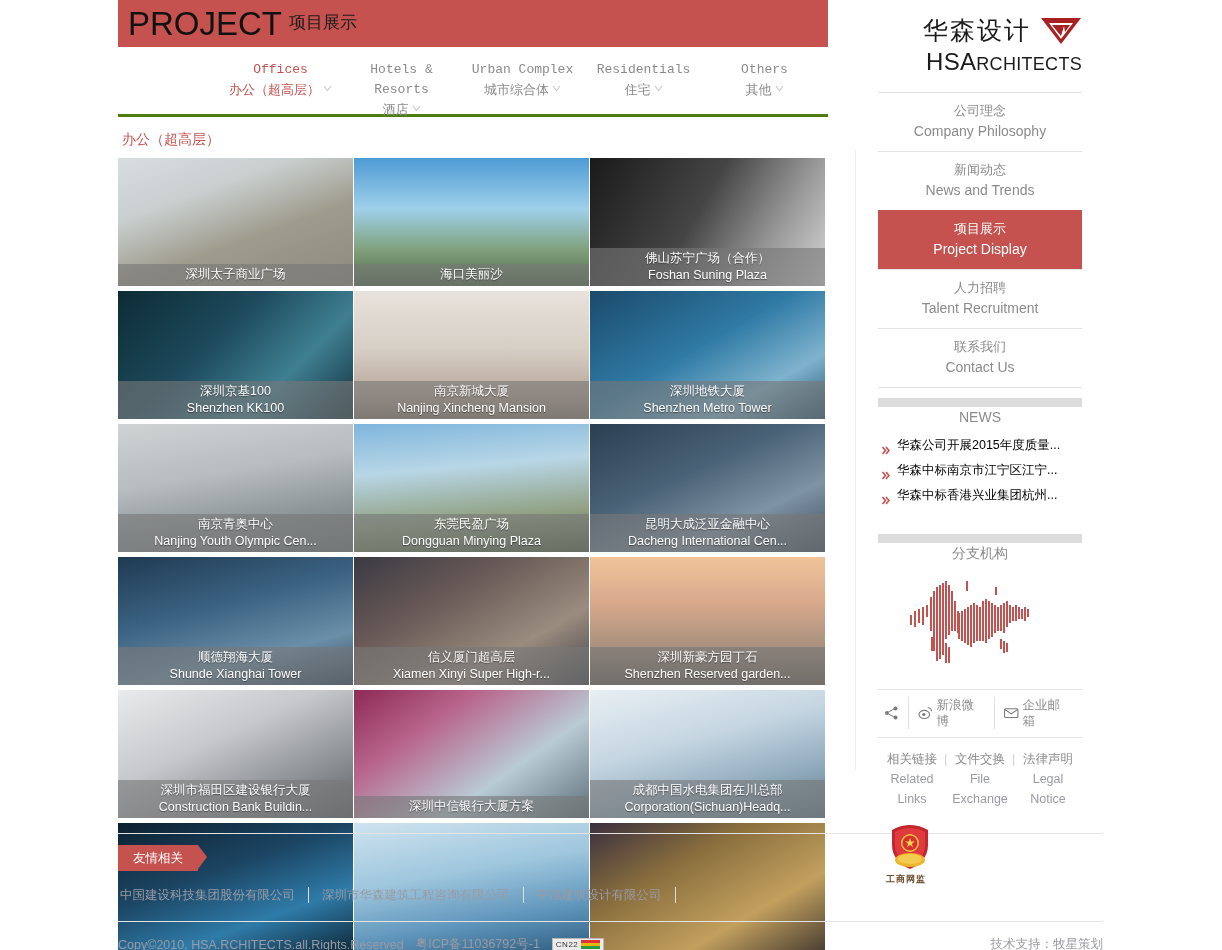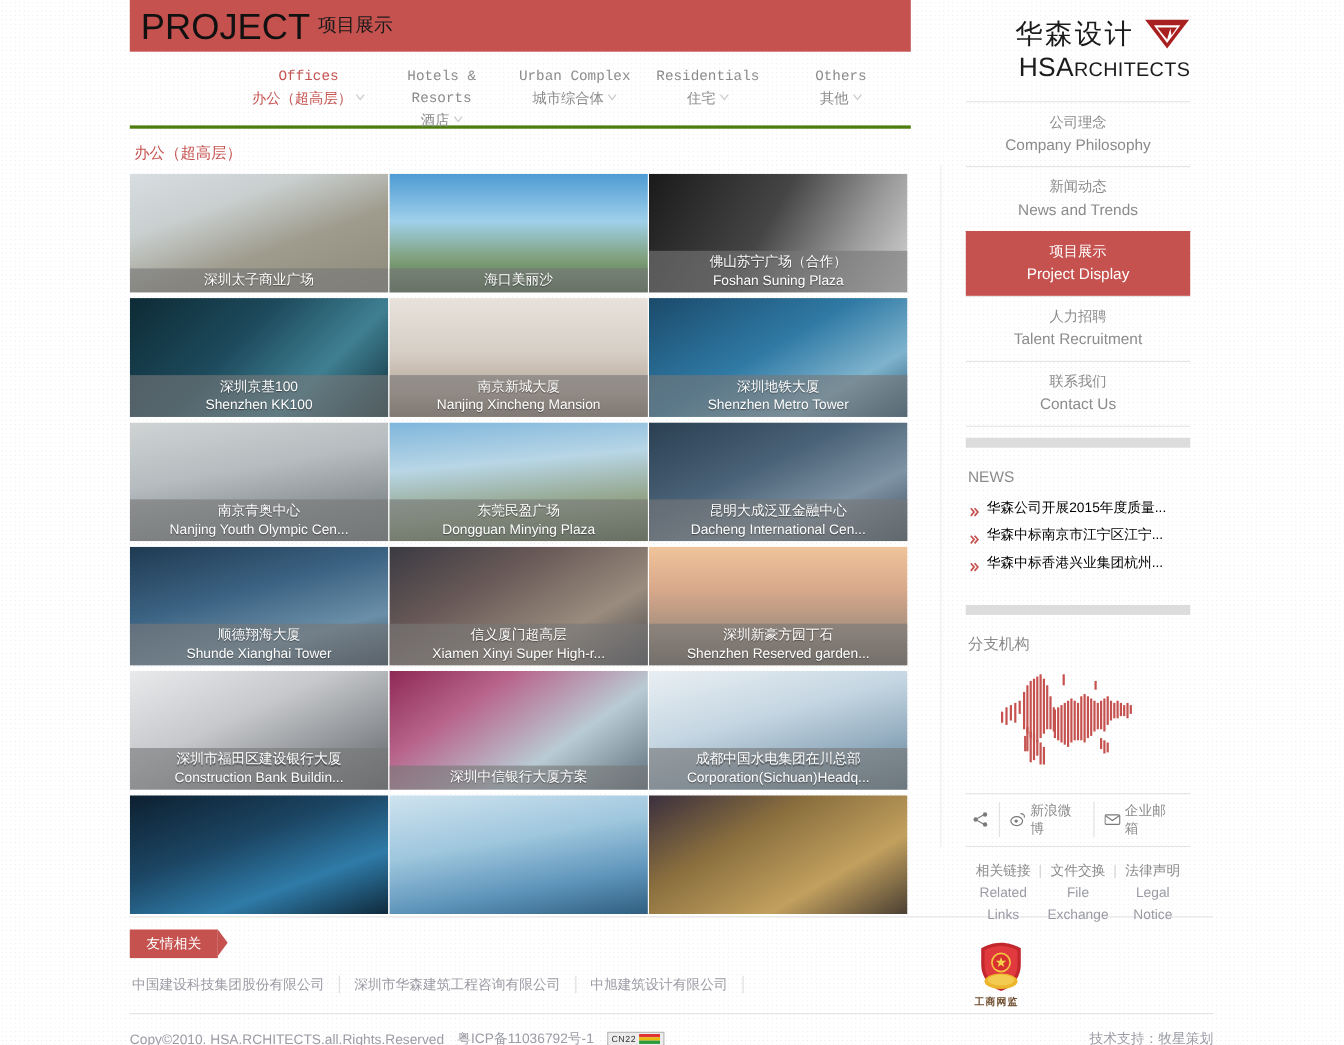--- a/index.html
+++ b/index.html
@@ -42,21 +42,21 @@
     vertical-align: 1px;
   }
   .cat .chev svg { display: block; }
 
   .section-title {
     font-size: 14px; color: #c5524f; margin: 14px 0 9px 4px;
   }
 
   .grid { display: flex; flex-wrap: wrap; gap: 5px 1px; width: 710px; }
   .card {
-    position: relative; width: 235px; height: 108px; overflow: hidden;
+    position: relative; width: 235px; height: 128px; overflow: hidden;
   }
   .card .photo { position: absolute; inset: 0; }
   .cap {
     position: absolute; left: 0; right: 0; bottom: 0;
     background: rgba(120,120,120,0.62);
     color: #fff; text-align: center; padding: 2px 4px 3px;
     text-shadow: 0 1px 1px rgba(0,0,0,0.45);
   }
   .cap .cn { font-size: 12.5px; line-height: 17px; white-space: nowrap;
              overflow: hidden; text-overflow: ellipsis; }
@@ -114,22 +114,22 @@
     padding: 8px 0 9px; cursor: pointer;
   }
   .nav-item .cn { font-size: 13px; color: #8b8b8b; line-height: 20px; }
   .nav-item .en { font-size: 14px; color: #8b8b8b; line-height: 21px; }
   .nav-item.active { background: #c5524f; border-top-color: #c5524f; }
   .nav-item.active .cn, .nav-item.active .en { color: #fff; }
   .nav-item.last { border-bottom: 1px solid #e4e4e4; }
 
   .bar { height: 9px; background: #dcdcdc; margin-top: 10px; }
   .block-title {
-    text-align: left; font-size: 14px; color: #8b8b8b;
-    padding: 16px 2px 4px; line-height: 20px;
+    text-align: center; font-size: 14px; color: #8b8b8b;
+    padding: 0 2px 4px; line-height: 20px;
   }
   .news-list { margin-top: 2px; }
   .news-item {
     display: flex; align-items: center; gap: 7px; padding: 4px 0 4px 4px;
     cursor: pointer;
   }
   .news-item .bullet { width: 8px; height: 9px; flex: none; }
   .news-item .txt {
     font-size: 12.5px; color: #000000; white-space: nowrap;
     overflow: hidden; text-overflow: ellipsis;

